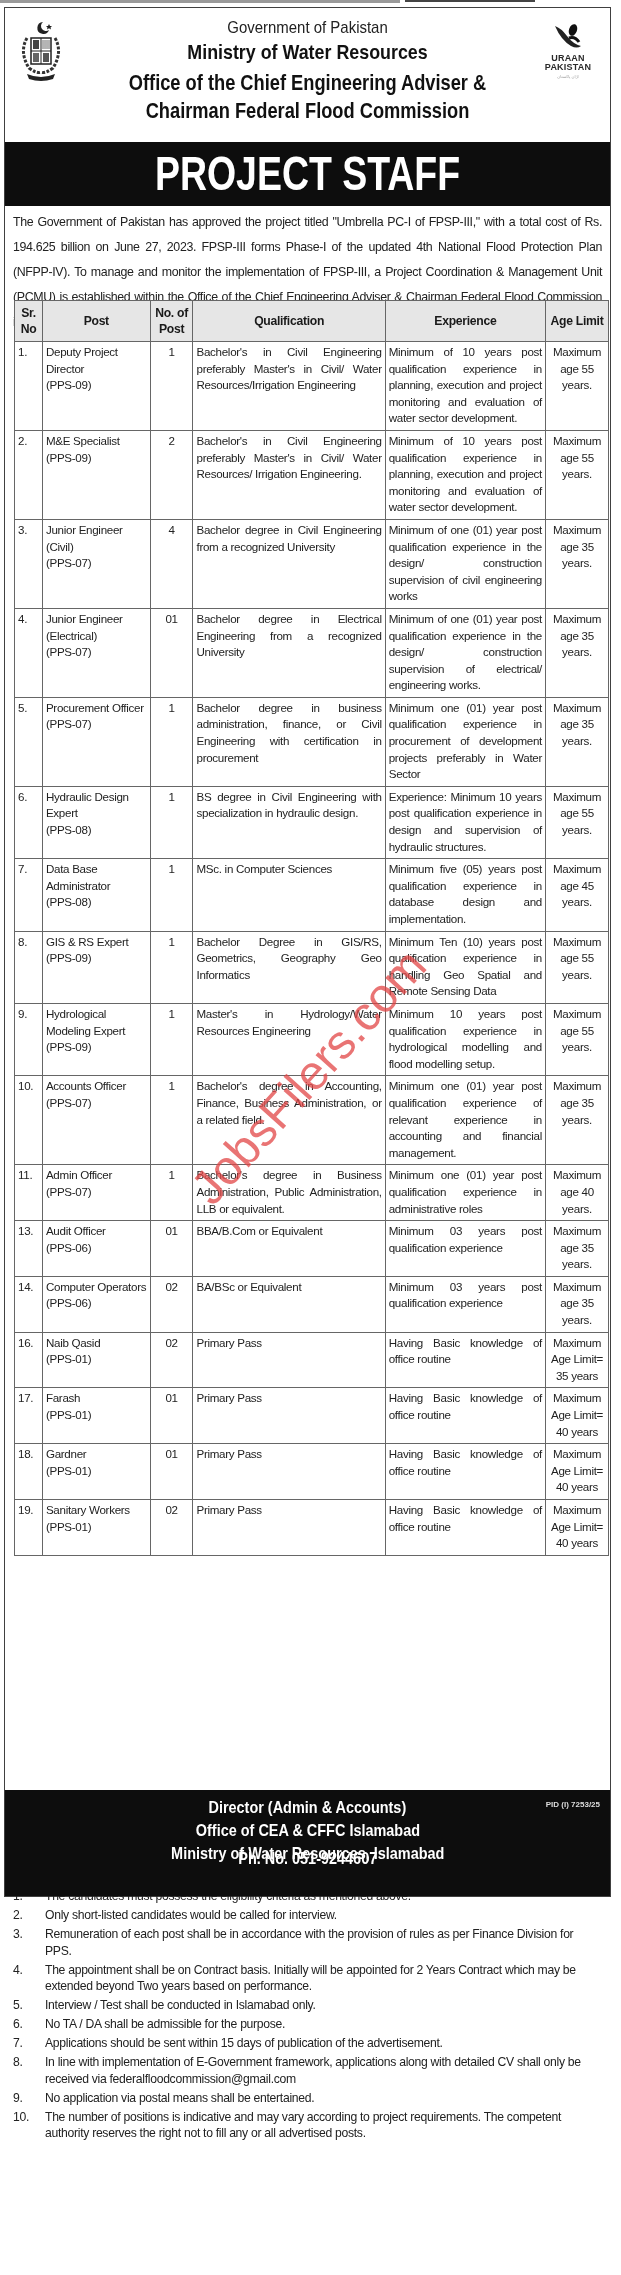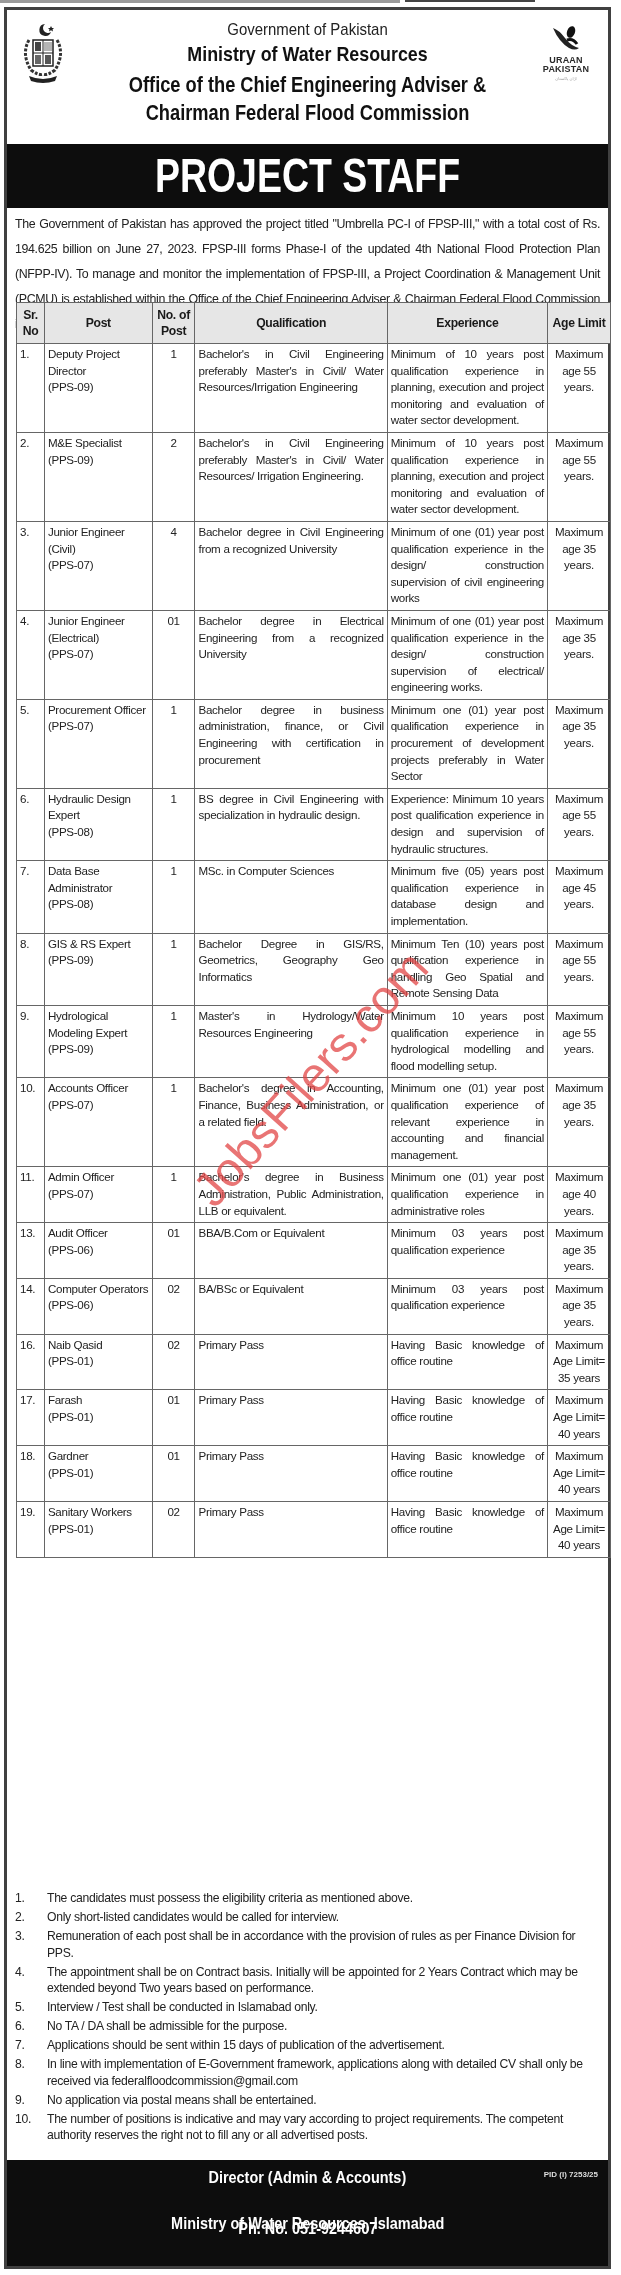--- a/index.html
+++ b/index.html
@@ -1,19 +1,19 @@
 <!DOCTYPE html>
 <html><head>
 <meta charset="utf-8">
 <style>
   html, body { margin:0; padding:0; background:#ffffff; }
   body { width:621px; height:2275px; position:relative; overflow:hidden; font-family:"Liberation Sans", sans-serif; color:#1a1a1a; }
   .topline { position:absolute; left:0; top:0; width:400px; height:3px; background:#9a9a9a; }
   .topline2 { position:absolute; left:405px; top:0; width:130px; height:2px; background:#444; }
-  .frame { position:absolute; left:4px; top:7px; width:607px; height:2262px; border:3px solid #404040; box-sizing:border-box; background:#fff; }
+  .frame { position:absolute; left:4px; top:7px; width:607px; height:1890px; border:1px solid #404040; box-sizing:border-box; background:#fff; }
   .header { position:absolute; left:0; top:0; width:100%; height:134px; }
   .emblem { position:absolute; left:8px; top:10px; width:56px; height:70px; }
   .uraan { position:absolute; right:14px; top:14px; width:56px; height:64px; text-align:center; }
   .uraan .bird { width:34px; height:32px; margin:0 auto; }
   .uraan .lbl { font-family:"Liberation Sans", sans-serif; font-weight:bold; font-size:9px; line-height:9px; color:#2a2a2a; letter-spacing:0.2px; }
   .uraan .tag { font-size:4px; color:#999; margin-top:2px; letter-spacing:0.5px; }
   .h-gov { position:absolute; left:0; width:100%; top:10px; text-align:center; font-size:17px; line-height:20px; color:#222; font-family:"Liberation Sans", sans-serif; transform:scaleX(0.88); }
   .h-min { position:absolute; left:0; width:100%; top:32px; text-align:center; font-size:21px; line-height:24px; font-weight:bold; color:#111; transform:scaleX(0.85); }
   .h-off { position:absolute; left:0; width:100%; top:62px; text-align:center; font-size:22px; line-height:26px; font-weight:bold; color:#111; transform:scaleX(0.83); }
   .h-chair { position:absolute; left:0; width:100%; top:90px; text-align:center; font-size:22px; line-height:26px; font-weight:bold; color:#111; transform:scaleX(0.83); }
@@ -332,17 +332,18 @@
         <span class="t">No application via postal means shall be entertained.</span>
       </div>
       <div class="note">
         <span class="n">10.</span>
         <span class="t">The number of positions is indicative and may vary according to project requirements. The competent authority reserves the right not to fill any or all advertised posts.</span>
       </div>
     </div>
 
   <div class="footer">
     <div class="line" style="top:8px;"><span>Director (Admin &amp; Accounts)</span></div>
+    <div class="line" style="top:31px;"><span>Office of CEA &amp; CFFC Islamabad</span></div>
     <div class="line" style="top:54px;"><span>Ministry of Water Resources, Islamabad</span></div>
     <div class="line" style="top:59px;"><span>Ph. No. 051-9244607</span></div>
     <div class="pid">PID (I) 7253/25</div>
   </div>
 </div>
 
 </body></html>

